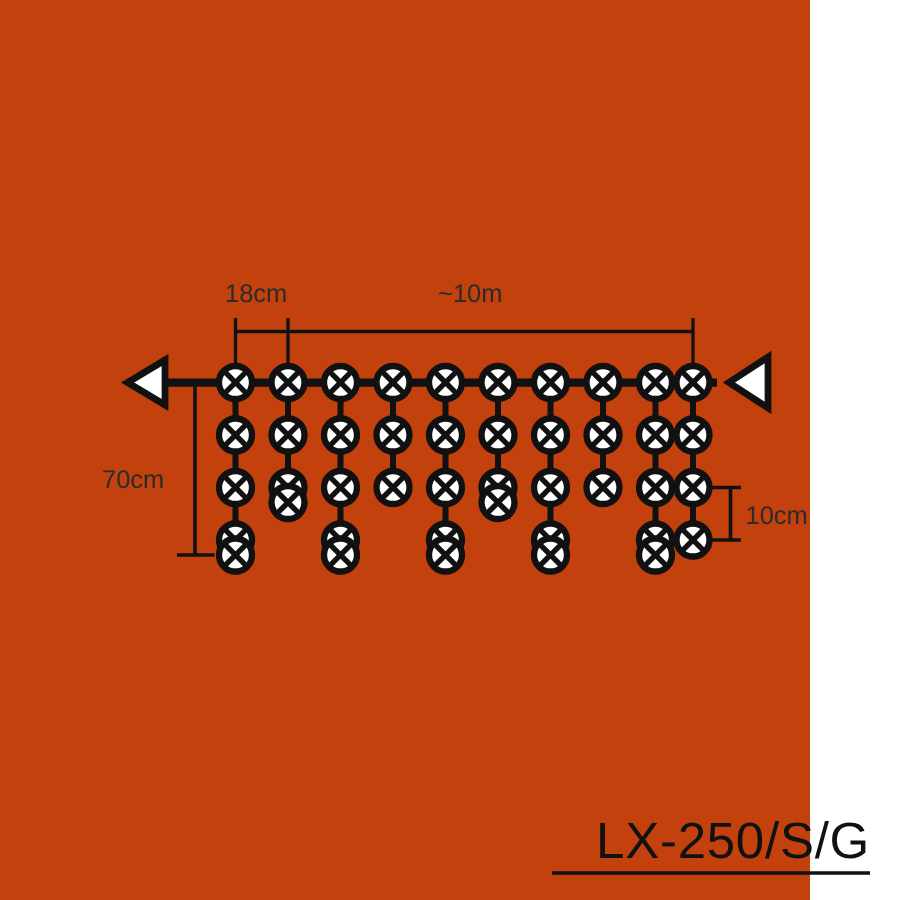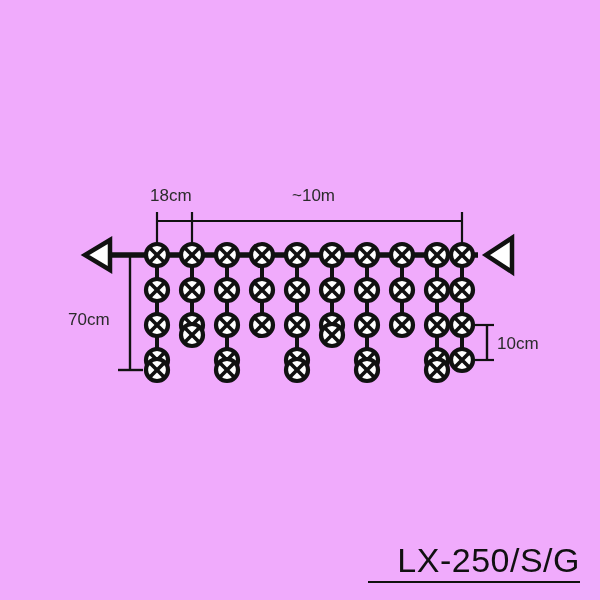--- a/index.html
+++ b/index.html
@@ -10,23 +10,23 @@
   }
   body {
     width: 600px;
     height: 600px;
     font-family: "Liberation Sans", sans-serif;
     color: #1a1a1a;
     overflow: hidden;
   }
   #diagram-root {
     position: relative;
-    width: 600px;
+    width: 540px;
     height: 600px;
-    background: #f0abfc;
+    background: #c2410c;
   }
   #tech-drawing {
     position: absolute;
     left: 0;
     top: 0;
     width: 600px;
     height: 600px;
     display: block;
   }
   .dim-text {

